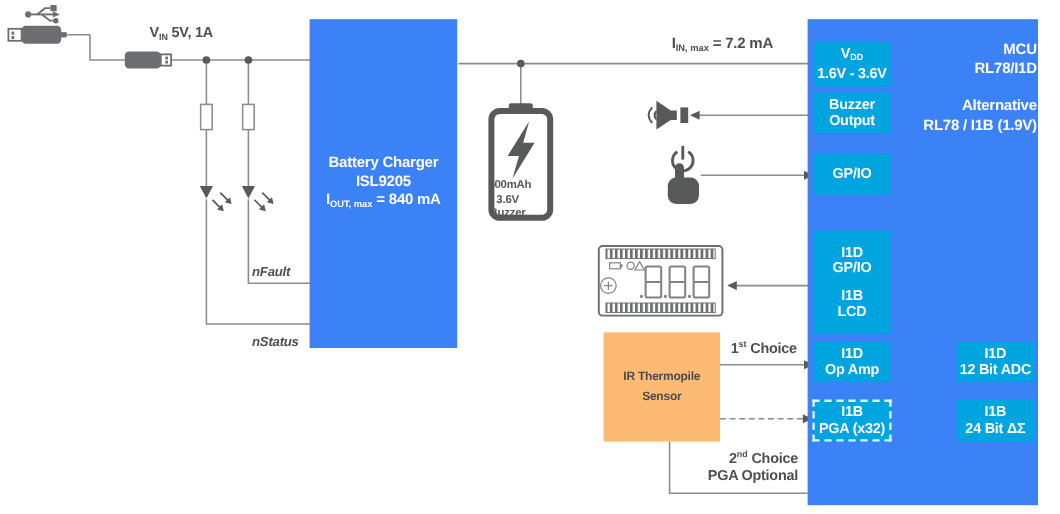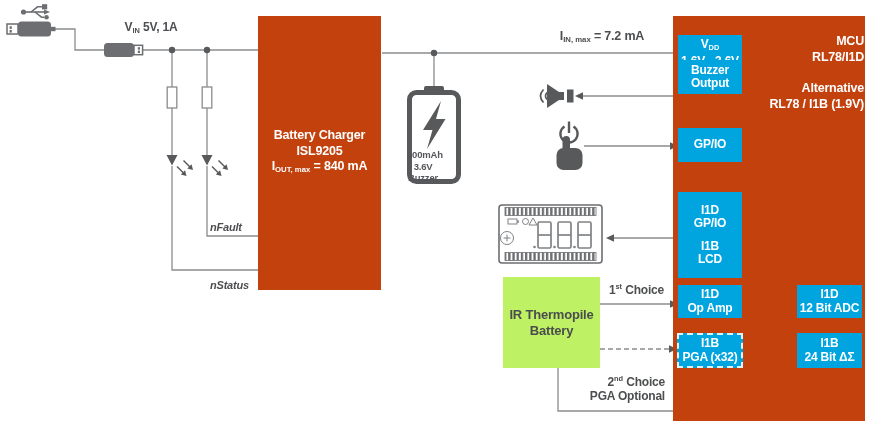--- a/index.html
+++ b/index.html
@@ -3,29 +3,29 @@
 <meta charset="utf-8">
 <style>
   html,body{margin:0;padding:0;background:#fff;}
   .stage{position:relative;width:883px;height:428px;background:#ffffff;
          font-family:"Liberation Sans",sans-serif;overflow:hidden;}
   .abs{position:absolute;}
   .lbl{color:#4d4e50;font-weight:700;font-size:12px;white-space:nowrap;letter-spacing:-0.2px;}
   .lbl-sm{color:#4d4e50;font-weight:600;font-size:11px;white-space:nowrap;letter-spacing:-0.2px;font-style:italic;}
   sub{font-size:0.62em;vertical-align:-0.28em;letter-spacing:0;}
   sup{font-size:0.62em;vertical-align:super;letter-spacing:0;}
-  .blk{background:#c2410c;}
+  .blk{background:#3b82f6;}
   .blk-center{display:flex;flex-direction:column;align-items:center;justify-content:center;
               color:#fff;font-weight:700;font-size:12.5px;line-height:15.5px;text-align:center;letter-spacing:-0.2px;}
   .cy{background:#00a4df;color:#fff;display:flex;flex-direction:column;align-items:center;justify-content:center;
       text-align:center;font-weight:700;font-size:12px;line-height:13.5px;letter-spacing:-0.2px;box-sizing:border-box;}
   .cy-dashed{border:2px dashed #def3fc;}
   .mcu-txt{color:#fff;font-weight:700;font-size:12.5px;line-height:16px;text-align:right;letter-spacing:-0.2px;}
-  .sensor{background:#bef264;color:#4b4c4e;display:flex;flex-direction:column;align-items:center;justify-content:center;
-          text-align:center;font-weight:700;font-size:13px;line-height:15.5px;letter-spacing:-0.2px;}
+  .sensor{background:#fdba74;color:#4b4c4e;display:flex;flex-direction:column;align-items:center;justify-content:center;
+          text-align:center;font-weight:700;font-size:10px;line-height:15.5px;letter-spacing:-0.2px;}
   .batt-txt{color:#55565a;font-weight:700;font-size:9.5px;line-height:11.5px;text-align:center;letter-spacing:-0.2px;}
   .r{text-align:right;}
 </style>
 </head>
 <body>
 
 <div class="stage">
 
   <svg class="abs" style="left:0;top:0" width="883" height="428" viewBox="0 0 883 428">
     <defs>
@@ -184,21 +184,21 @@
   <div class="abs mcu-txt" style="left:744px;top:80px;width:120px;">
     <div>Alternative</div>
     <div>RL78 / I1B (1.9V)</div>
   </div>
 
   <div class="abs cy" style="left:678px;top:35px;width:64px;height:37px;">
     <div><span>V</span><sub>DD</sub></div>
     <div>1.6V - 3.6V</div>
   </div>
 
-  <div class="abs cy" style="left:678px;top:60px;width:64px;height:34px;">
+  <div class="abs cy" style="left:678px;top:77px;width:64px;height:34px;">
     <div>Buzzer</div>
     <div>Output</div>
   </div>
 
   <div class="abs cy" style="left:678px;top:128px;width:64px;height:34px;">
     <div>GP/IO</div>
   </div>
 
   <div class="abs cy" style="left:678px;top:192px;width:64px;height:86px;">
     <div>I1D</div>
@@ -223,21 +223,21 @@
     <div>12 Bit ADC</div>
   </div>
 
   <div class="abs cy" style="left:797px;top:333px;width:65px;height:35px;">
     <div>I1B</div>
     <div>24 Bit ΔΣ</div>
   </div>
 
   <div class="abs sensor" style="left:503px;top:277px;width:97px;height:91px;">
     <div>IR Thermopile</div>
-    <div>Battery</div>
+    <div>Sensor</div>
   </div>
 
   <div class="abs lbl" style="left:118px;top:20px;width:66px;text-align:center;"><span>V</span><sub>IN</sub><span> 5V, 1A</span></div>
 
   <div class="abs lbl" style="left:552px;top:29px;width:100px;text-align:center;font-size:12.5px;"><span>I</span><sub>IN, max</sub><span> = 7.2 mA</span></div>
 
   <div class="abs lbl-sm" style="left:210px;top:221px;">nFault</div>
   <div class="abs lbl-sm" style="left:210px;top:255px;margin-top:24px;">nStatus</div>
 
   <div class="abs batt-txt" style="left:407px;top:149px;width:32px;">

